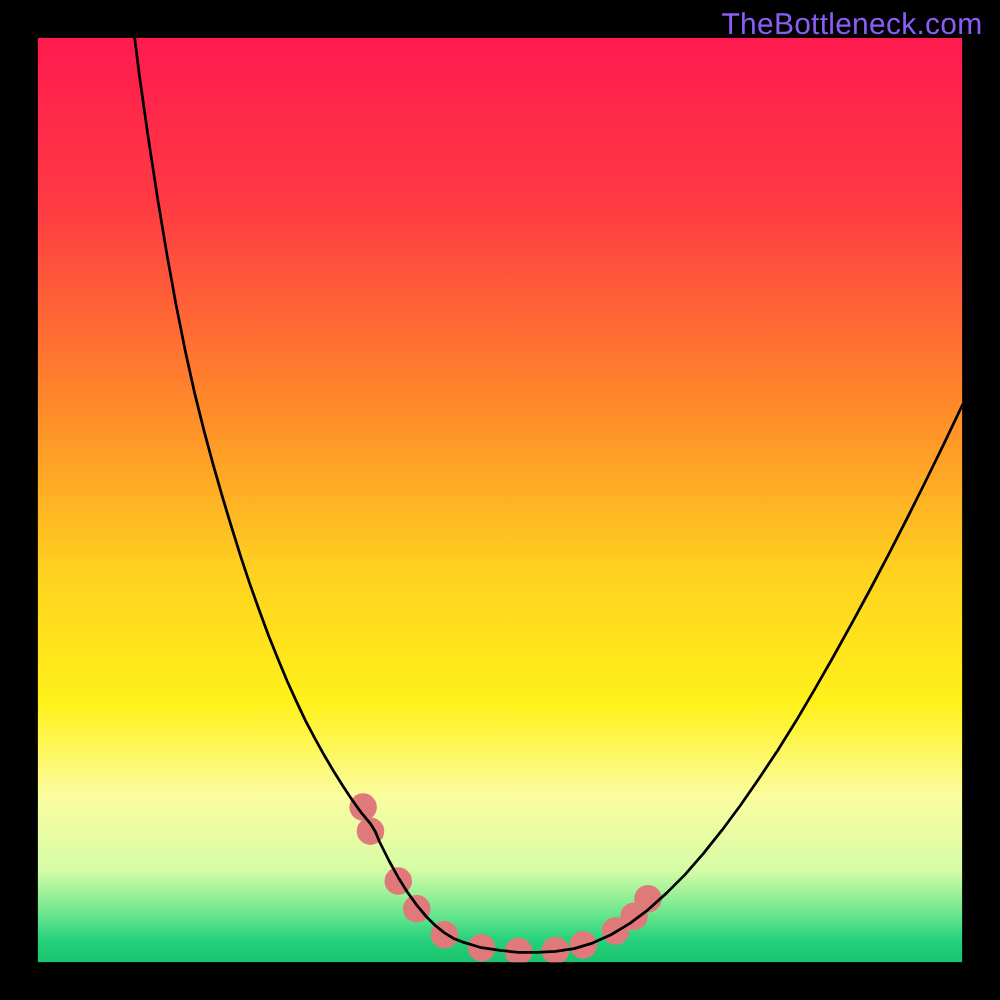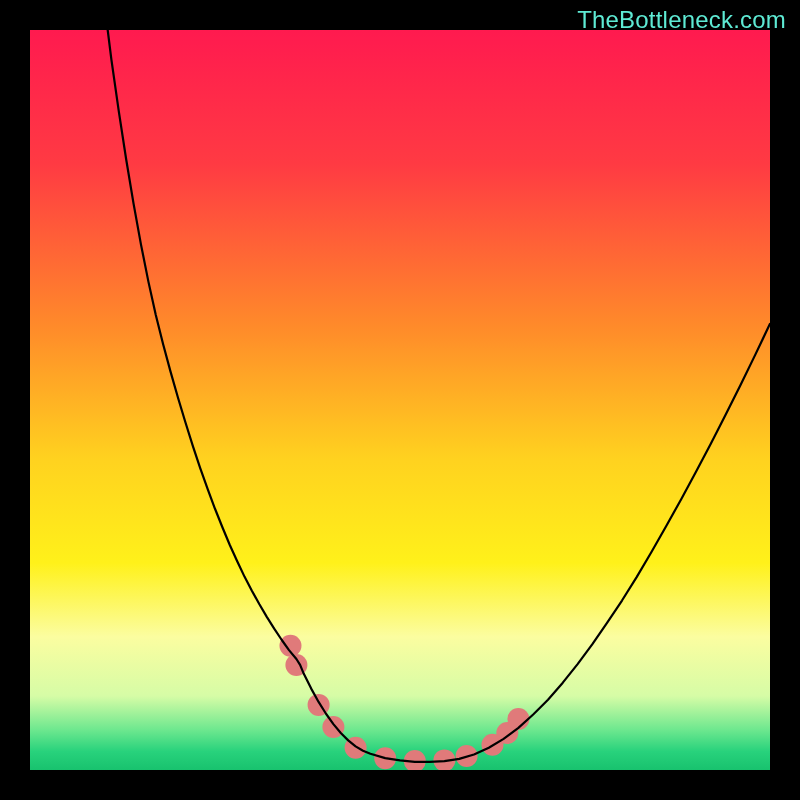--- a/index.html
+++ b/index.html
@@ -23,21 +23,21 @@
     top: 30px;
     width: 740px;
     height: 740px;
     overflow: hidden;
   }
   .watermark {
     position: absolute;
     top: 6px;
     right: 14px;
     font-size: 24px;
-    color: #5eead4;
+    color: #8b5cf6;
     font-weight: 400;
     letter-spacing: 0.2px;
   }
 </style>
 </head>
 <body>
 
 <div class="frame">
 
   <div class="plot-area">

